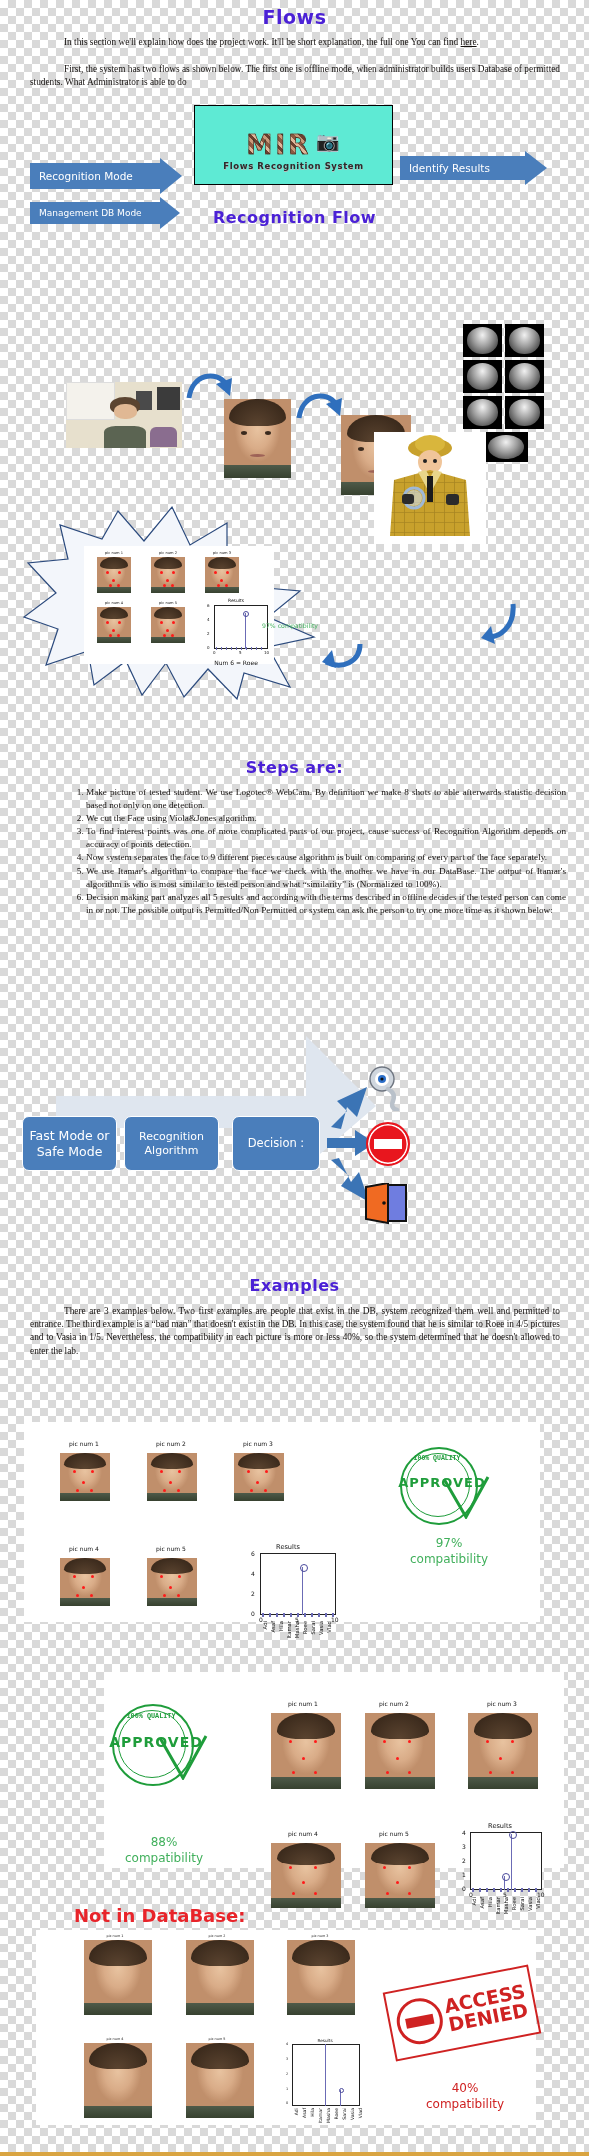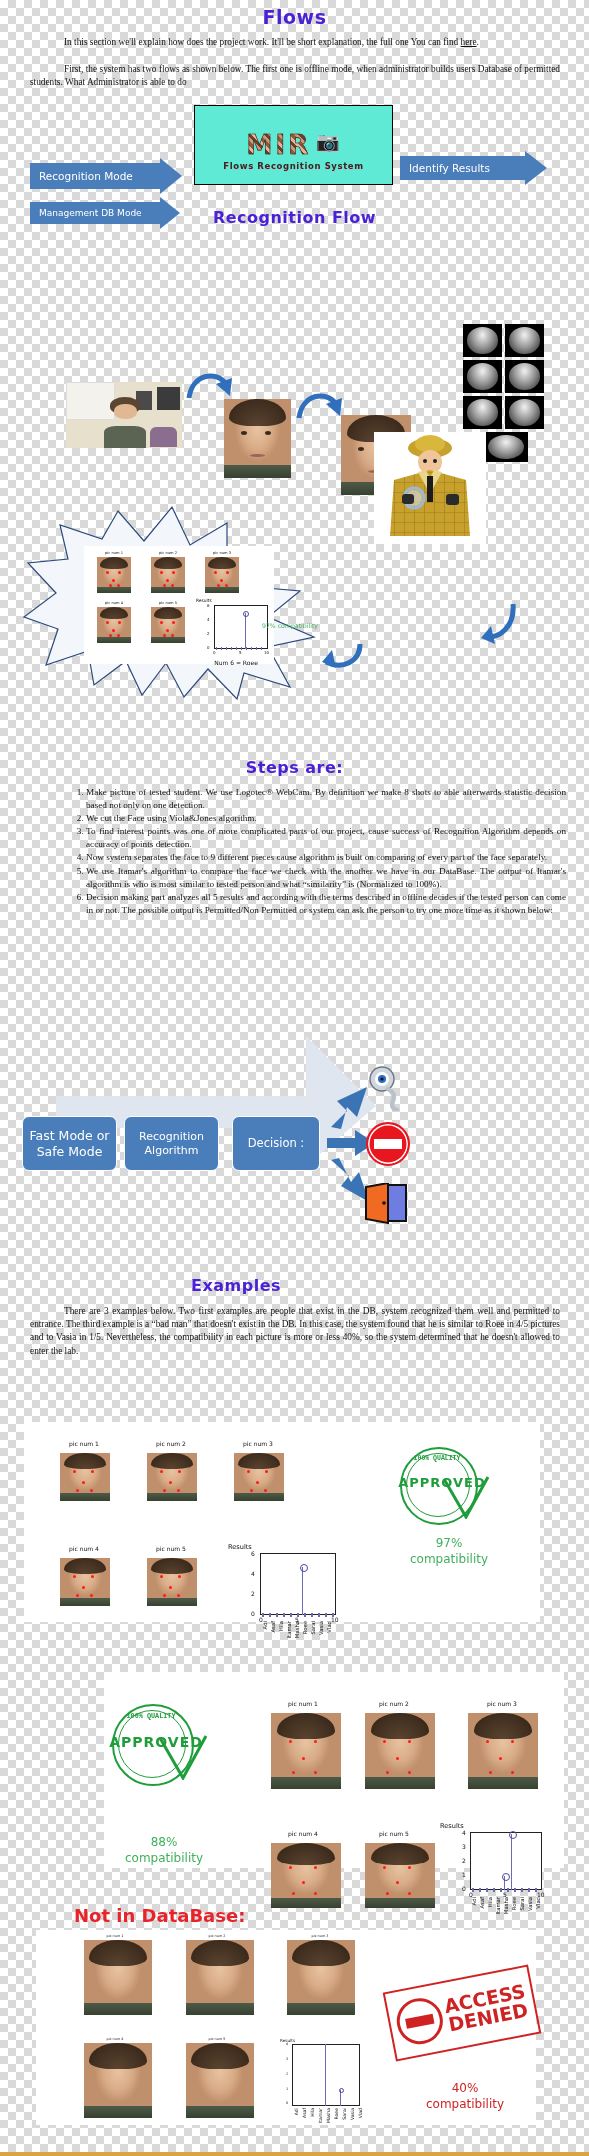--- a/index.html
+++ b/index.html
@@ -84,21 +84,21 @@
   .burst{position:absolute;}
   .inner-panel{position:absolute;background:#fff;}
   .pic-label{
     position:absolute;font-family:"DejaVu Sans", sans-serif;color:#111;
     text-align:center;white-space:nowrap;
   }
   
   .plot{position:absolute;}
   .plot-frame{position:absolute;border:1px solid #222;box-sizing:border-box;background:#fff;}
   .plot-title{
-    position:absolute;width:100%;text-align:left;
+    position:absolute;width:100%;text-align:center;
     font-family:"DejaVu Sans", sans-serif;color:#111;
   }
   .ytick,.xtick{
     position:absolute;font-family:"DejaVu Sans", sans-serif;color:#111;white-space:nowrap;
   }
   .xname{
     position:absolute;font-family:"DejaVu Sans", sans-serif;color:#111;
     writing-mode:vertical-rl;transform:rotate(180deg);white-space:nowrap;
   }
   .stem{position:absolute;background:#6b6bb5;width:1px;}
@@ -418,21 +418,21 @@
 </svg>
 <div class="nostop" style="left:366px;top:1122px;width:40px;height:40px;">
   <span></span>
 </div>
 <svg class="door-icon" style="left:364px;top:1183px;" width="44" height="42" viewBox="0 0 44 42">
   <path d="M2 4 L24 0 L24 40 L2 36 Z" fill="#f06a22" stroke="#111" stroke-width="2"></path>
   <path d="M24 2 H42 V38 H24 Z" fill="#6f7de0" stroke="#111" stroke-width="2"></path>
   <circle cx="20" cy="20" r="1.8" fill="#111"></circle>
 </svg>
 
-<div class="sec-title" style="position:absolute;left:0;top:1276px;width:472px;font-size:16px;">Examples</div>
+<div class="sec-title" style="position:absolute;left:0;top:1276px;width:589px;font-size:16px;">Examples</div>
 
 <div class="para" style="position:absolute;left:30px;top:1305px;width:530px;">
   <span class="ind"></span><span>There are 3 examples below. Two first examples are people that exist in the DB, system recognized them well and permitted to entrance. The third example is a “bad man” that doesn't exist in the DB. In this case, the system found that he is similar to Roee in 4/5 pictures and to Vasia in 1/5. Nevertheless, the compatibility in each picture is more or less 40%, so the system determined that he doesn't allowed to enter the lab.</span>
 </div>
 
 <div class="ex-panel" style="left:24px;top:1422px;width:516px;height:200px;"></div>
 
 <div class="pic-label" style="left:54px;top:1440px;width:60px;font-size:6px;">pic num 1</div>
 <div class="pic-label" style="left:141px;top:1440px;width:60px;font-size:6px;">pic num 2</div>
 <div class="pic-label" style="left:228px;top:1440px;width:60px;font-size:6px;">pic num 3</div>

